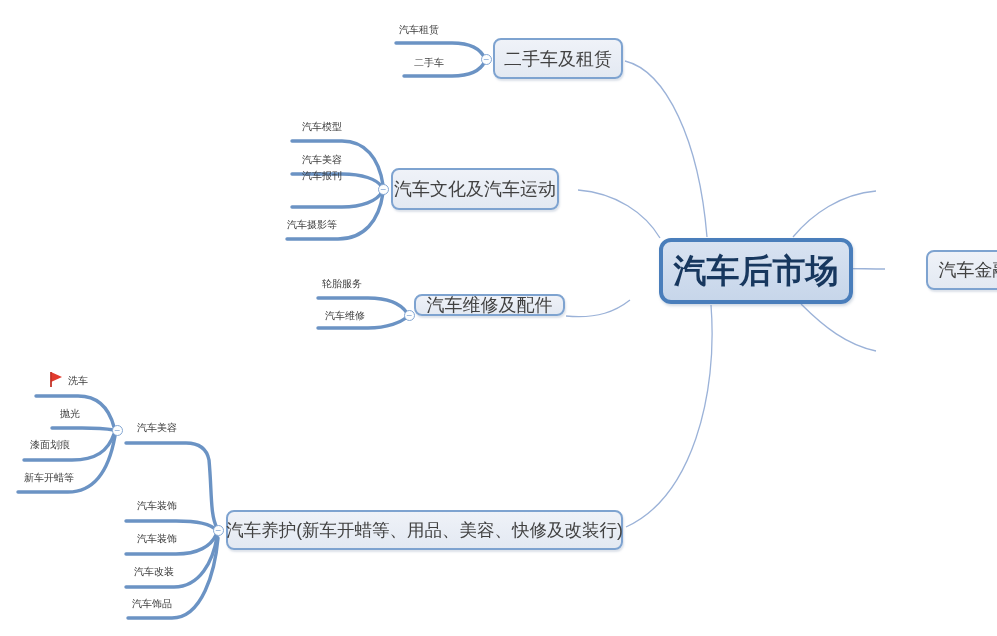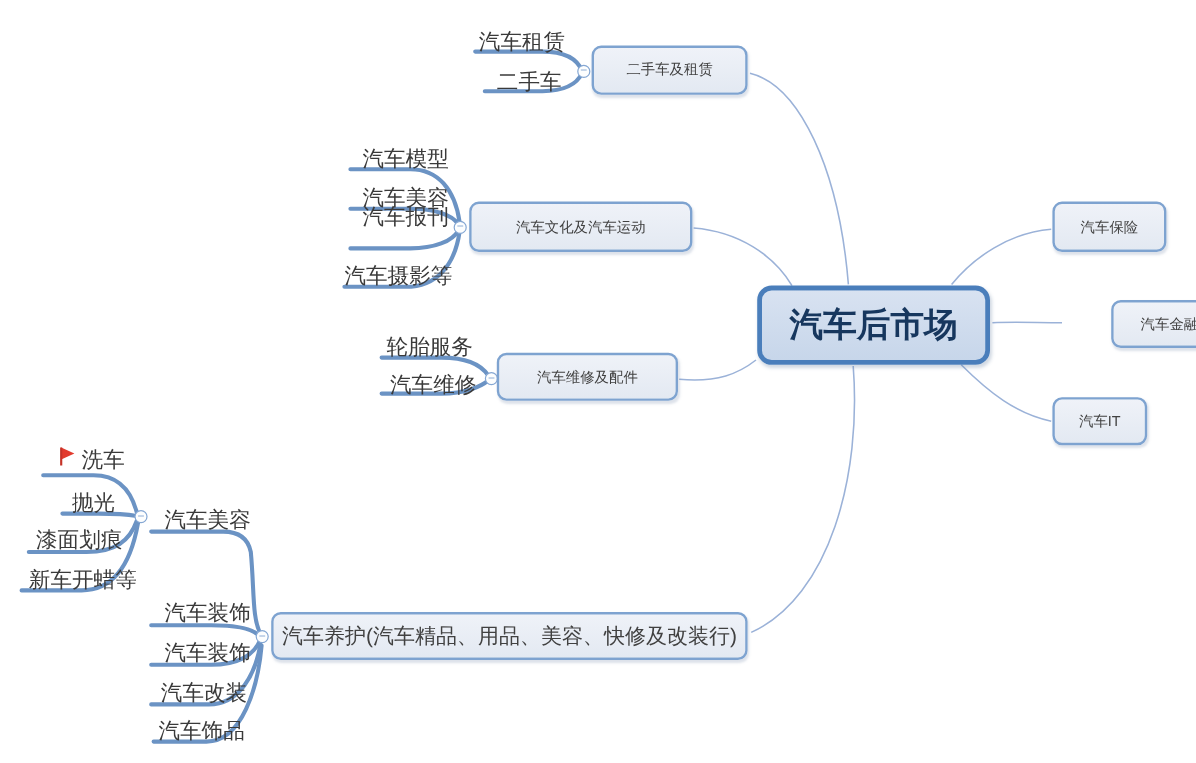--- a/index.html
+++ b/index.html
@@ -9,31 +9,32 @@
   }
   svg.links{position:absolute;left:0;top:0;}
   svg.links path{fill:none;}
   .thin{stroke:#9bb2d8;stroke-width:1.3;}
   .thick{stroke:#6b93c4;stroke-width:3.4;stroke-linecap:round;}
   .topic-box{
     position:absolute;display:flex;align-items:center;justify-content:center;
     box-sizing:border-box;white-space:nowrap;
     background:linear-gradient(#eff2f8,#e3e9f2);
     border:2px solid #7ea3d0;border-radius:8px;
-    color:#414141;font-size:12px;
+    color:#414141;font-size:18px;
     box-shadow:1px 2px 2px rgba(120,140,170,0.25);
   }
   .central-box{
     background:linear-gradient(#d8e2f1,#c7d6ea);
     border:4px solid #4a7ebb;border-radius:12px;
-    color:#17375e;font-size:28px;font-weight:bold;
+    color:#17375e;font-size:33px;font-weight:bold;
     box-shadow:1px 2px 3px rgba(100,125,160,0.3);
+    margin-left:28px;
   }
   .line-label{
-    position:absolute;font-size:18px;color:#3a3a3a;white-space:nowrap;
+    position:absolute;font-size:10px;color:#3a3a3a;white-space:nowrap;
     display:flex;align-items:center;gap:5px;
   }
   .collapse-toggle{
     position:absolute;width:11px;height:11px;box-sizing:border-box;
     border:1px solid #85a7d3;border-radius:50%;background:#fdfefe;
     color:#85a7d3;font-size:10px;line-height:8px;
     display:flex;align-items:center;justify-content:center;
   }
   .flag{display:inline-block;flex:0 0 auto;}
 </style>
@@ -78,26 +79,24 @@
 
   <div class="collapse-toggle" style="left:481px;top:54px;">−</div>
   <div class="collapse-toggle" style="left:378px;top:184px;">−</div>
   <div class="collapse-toggle" style="left:404px;top:310px;">−</div>
   <div class="collapse-toggle" style="left:112px;top:425px;">−</div>
   <div class="collapse-toggle" style="left:213px;top:525px;">−</div>
 
   <div class="topic-box central-box" style="left:631px;top:238px;width:194px;height:66px;">汽车后市场</div>
 
   <div class="topic-box" style="left:493px;top:38px;width:130px;height:41px;">二手车及租赁</div>
-  <div class="topic-box" style="left:391px;top:168px;width:186px;height:42px;">汽车文化及汽车运动</div>
-  <div class="topic-box" style="left:414px;top:294px;width:151px;height:40px;">汽车维修及配件</div>
-  <div class="topic-box" style="left:877px;top:168px;width:95px;height:42px;">汽车保险</div>
+  <div class="topic-box" style="left:391px;top:168px;width:168px;height:42px;">汽车文化及汽车运动</div>
+  <div class="topic-box" style="left:414px;top:294px;width:151px;height:22px;">汽车维修及配件</div>
   <div class="topic-box" style="left:886px;top:250px;width:97px;height:40px;margin-left:40px;">汽车金融</div>
-  <div class="topic-box" style="left:877px;top:331px;width:79px;height:40px;">汽车IT</div>
-  <div class="topic-box" style="left:226px;top:510px;width:397px;height:40px;font-size:17.5px;">汽车养护(汽车精品、用品、美容、快修及改装行)</div>
+  <div class="topic-box" style="left:226px;top:510px;width:397px;height:40px;font-size:17.5px;">汽车养护(新车开蜡等、用品、美容、快修及改装行)</div>
 
   <div class="line-label" style="left:399px;top:23px;">汽车租赁</div>
   <div class="line-label" style="left:414px;top:56px;">二手车</div>
 
   <div class="line-label" style="left:302px;top:120px;">汽车模型</div>
   <div class="line-label" style="left:302px;top:153px;">汽车美容</div>
   <div class="line-label" style="left:302px;top:169px;text-align:center;">汽车报刊</div>
   <div class="line-label" style="left:287px;top:218px;">汽车摄影等</div>
 
   <div class="line-label" style="left:322px;top:277px;">轮胎服务</div>

